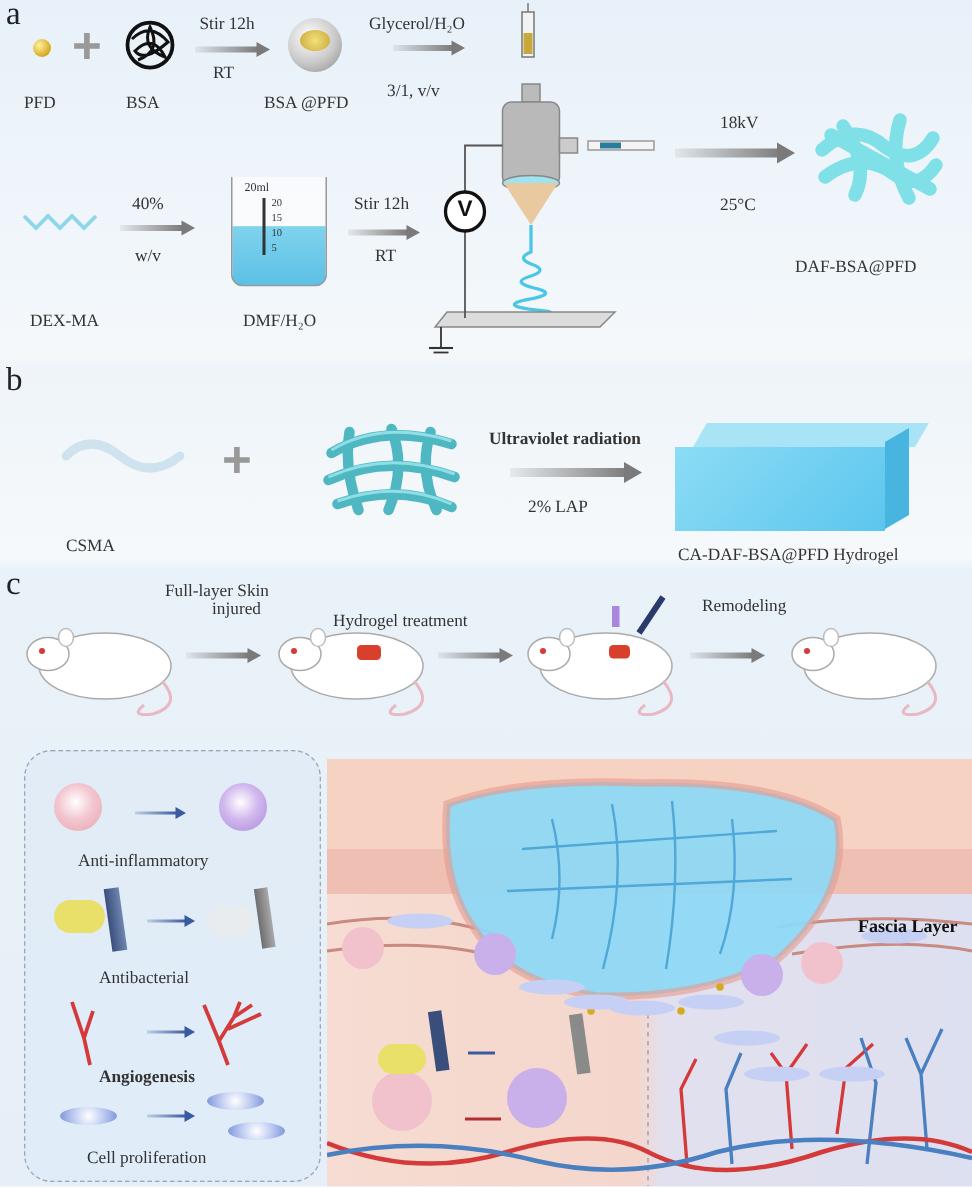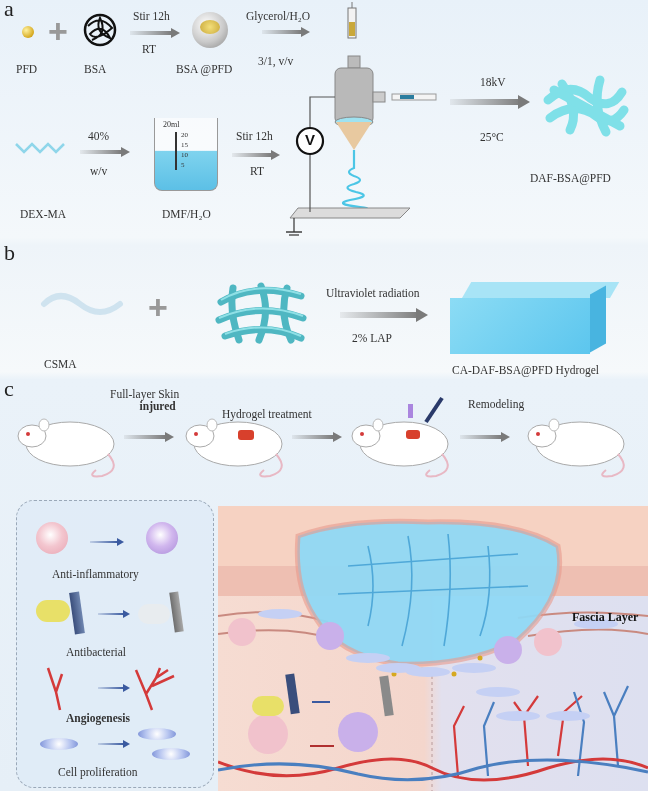--- a/index.html
+++ b/index.html
@@ -136,21 +136,21 @@
     <path d="M18 6 Q14 30 24 58"></path>
     <path d="M46 4 Q56 30 44 58"></path>
     <path d="M72 6 Q64 32 76 58"></path>
   </g>
   <g stroke="#8fe0e6" stroke-width="2" fill="none">
     <path d="M6 18 Q40 -2 86 12"></path>
       <path d="M4 36 Q44 18 88 34"></path>
       <path d="M10 52 Q50 38 86 54"></path>
   </g>
 </svg>
-<div class="lbl" style="left:326px;top:287px;">Ultraviolet radiation</div>
+<div class="lbl" style="left:326px;top:287px;font-weight:bold;">Ultraviolet radiation</div>
 <div class="arrow" style="left:340px;top:308px;width:88px;height:14px;">
     <div class="shaft" style="top:4px;height:6px;"></div>
     <div class="head" style="border-top-width:7px;border-bottom-width:7px;border-left-width:12px;"></div>
   </div>
 <div class="lbl" style="left:352px;top:332px;">2% LAP</div>
 <div class="abs" style="left:450px;top:282px;width:160px;height:72px;">
   <div class="abs" style="left:12px;top:0;width:148px;height:16px;background:#a8e4f6;transform:skewX(-30deg);transform-origin:bottom left;"></div>
   <div class="abs" style="left:0;top:16px;width:140px;height:56px;background:linear-gradient(135deg,#8cdcf5,#5cc6ee);"></div>
   <div class="abs" style="left:140px;top:8px;width:16px;height:58px;background:#48b4e0;transform:skewY(-30deg);"></div>
 </div>
@@ -160,21 +160,21 @@
 
 <svg class="abs" style="left:12px;top:410px;" width="112" height="70">
   <ellipse cx="58" cy="34" rx="44" ry="22" fill="#fff" stroke="#aaa"></ellipse>
   <ellipse cx="20" cy="26" rx="14" ry="11" fill="#fff" stroke="#aaa"></ellipse>
   <ellipse cx="32" cy="15" rx="5" ry="6" fill="#fff" stroke="#bbb"></ellipse>
   <circle cx="16" cy="24" r="2" fill="#d43a3a"></circle>
   <path d="M96 44 Q110 60 90 66 Q74 68 84 60" fill="none" stroke="#e8b8c4" stroke-width="2"></path>
 </svg>
 <div class="lbl" style="left:110px;top:388px;text-align:center;">
   <div>Full-layer Skin</div>
-  <div style="margin-left:26px;font-weight:bold;">injured</div>
+  <div style="margin-left:26px;">injured</div>
 </div>
 <div class="arrow" style="left:124px;top:432px;width:50px;">
     <div class="shaft"></div>
     <div class="head"></div>
   </div>
 
 <svg class="abs" style="left:180px;top:410px;" width="112" height="70">
   <ellipse cx="58" cy="34" rx="44" ry="22" fill="#fff" stroke="#aaa"></ellipse>
   <ellipse cx="20" cy="26" rx="14" ry="11" fill="#fff" stroke="#aaa"></ellipse>
   <ellipse cx="32" cy="15" rx="5" ry="6" fill="#fff" stroke="#bbb"></ellipse>

